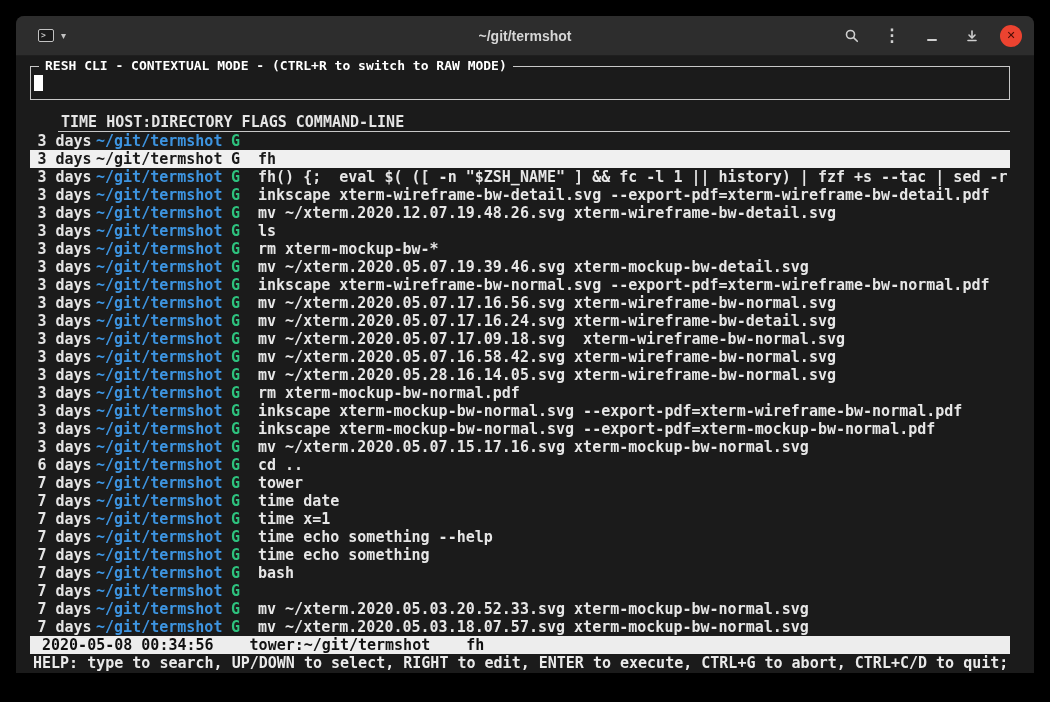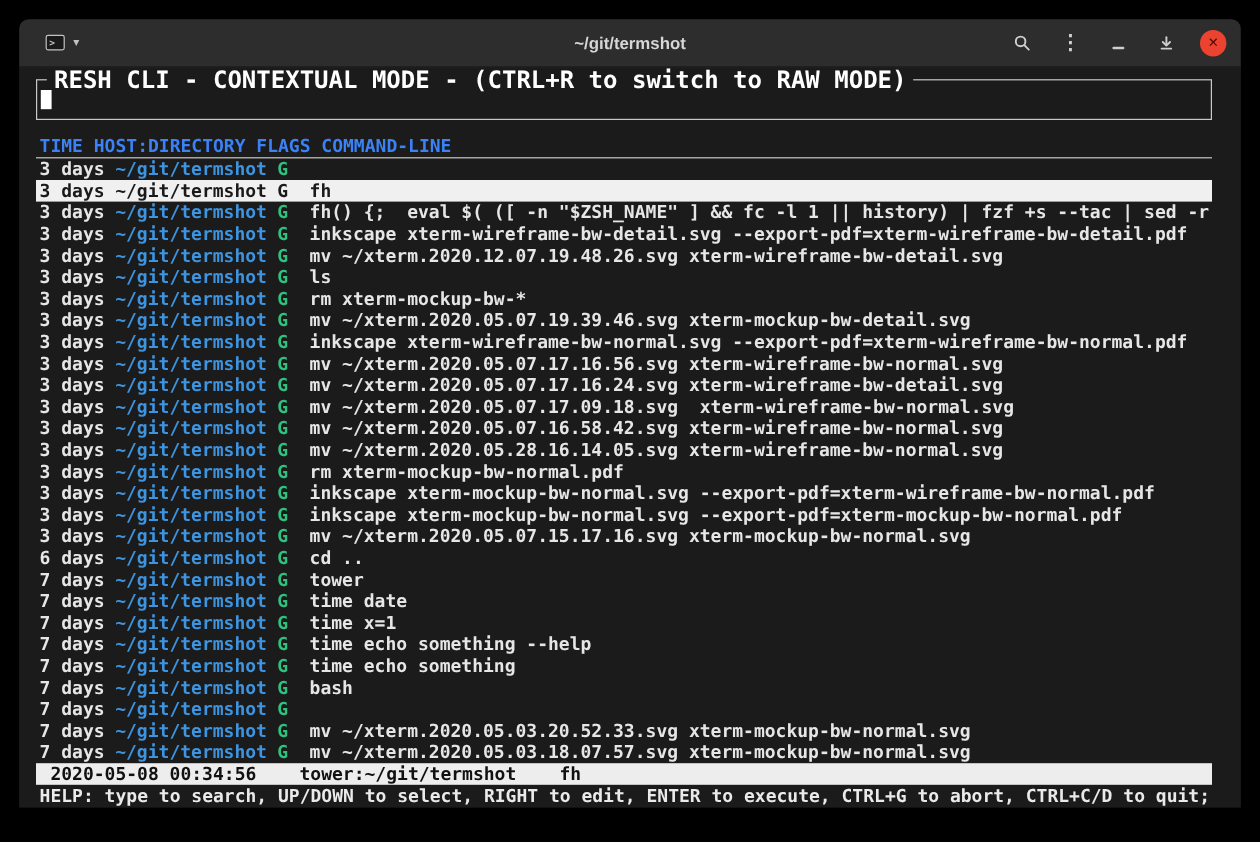--- a/index.html
+++ b/index.html
@@ -79,41 +79,41 @@
   }
   .content { margin:0 24px 0 14px; }
   .resh-box {
     margin-top:10px; height:32px;
     border:1px solid #c8c8c8;
     position:relative; box-sizing:content-box;
   }
   .resh-box-title {
     position:absolute; top:-9px; left:8px;
     background:#1b1b1b; padding:0 6px;
-    line-height:16px; font-size:20px; color:#ffffff;
+    line-height:16px; font-size:13px; color:#ffffff;
     white-space:pre;
   }
   .cursor {
     position:absolute; left:3px; top:8px;
     width:9px; height:16px; background:#ffffff;
   }
   .cols-header {
     margin-top:14px;
     height:17px; line-height:17px;
     padding-left:3px;
     border-bottom:1px solid #c8c8c8;
-    color:#3b82f6; white-space:pre; overflow:hidden;
+    color:#e5e5e5; white-space:pre; overflow:hidden;margin-left:28px;
   }
   .rows { }
   .row {
     height:18px; line-height:18px;
     display:flex; padding-left:3px;
     overflow:hidden; cursor:default;
   }
-  .c-time { width:63px; flex:none; color:#e6e6e6; white-space:pre; }
+  .c-time { width:63px; flex:none; color:#e6e6e6; white-space:pre;text-align:center; }
   .c-dir  { width:135px; flex:none; color:#3d94e0; white-space:pre; }
   .c-flag { width:27px; flex:none; color:#2ec27e; white-space:pre; }
   .c-cmd  { flex:1; color:#e6e6e6; white-space:pre; overflow:hidden; }
   .row.selected { background:#f0f0f0; }
   .row.selected .c-time, .row.selected .c-dir,
   .row.selected .c-flag, .row.selected .c-cmd { color:#1a1a1a; }
   .status-bar {
     height:18px; line-height:18px;
     background:#ededed; color:#111111;
     padding-left:12px; white-space:pre; overflow:hidden;

